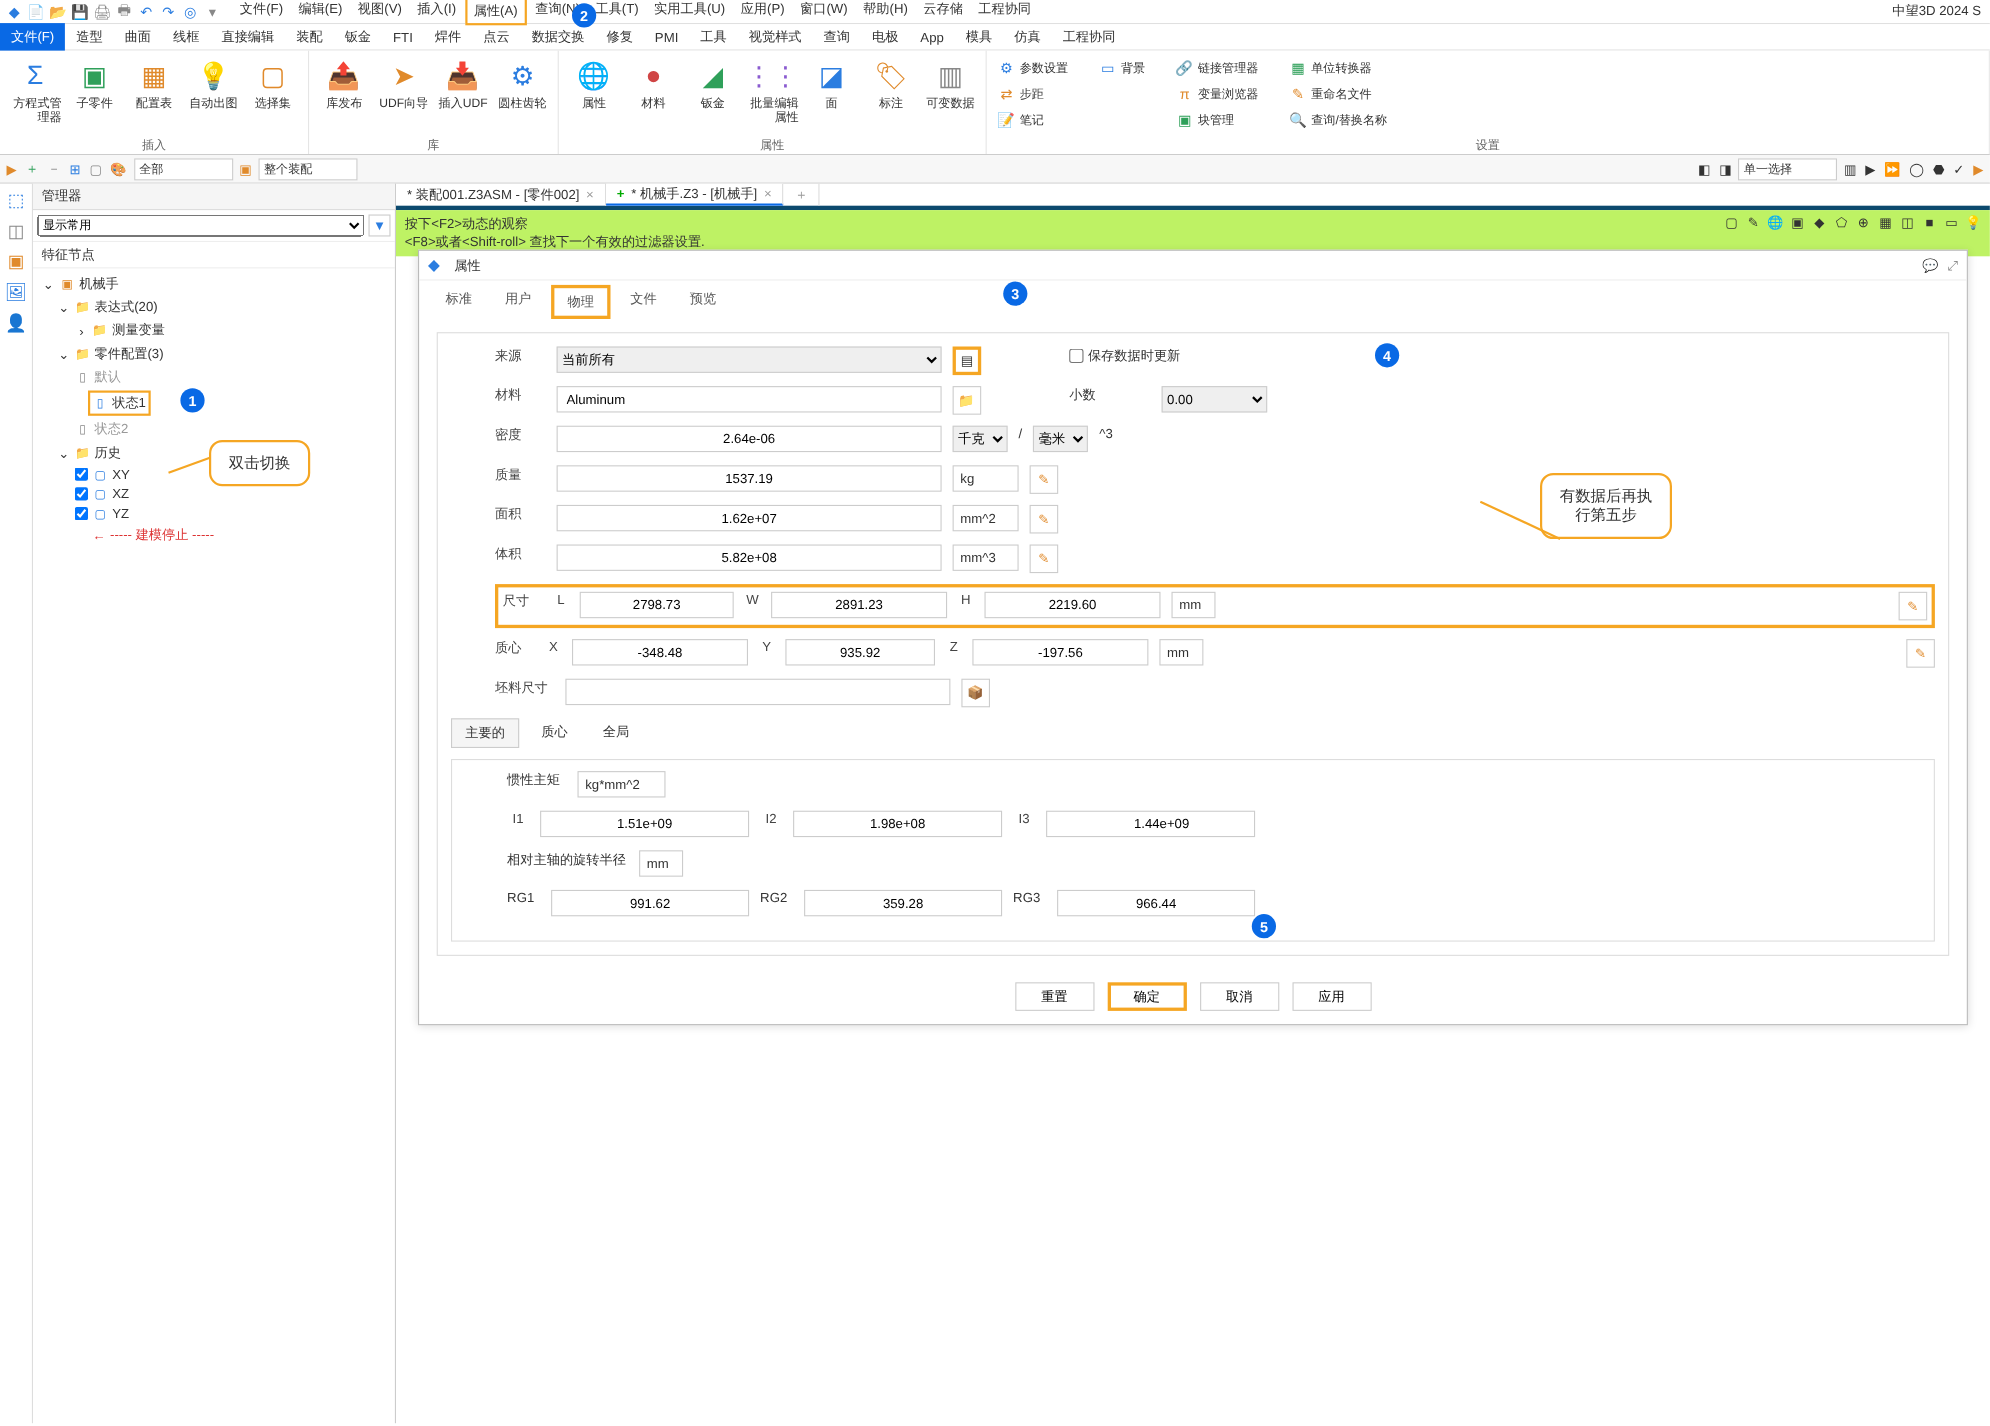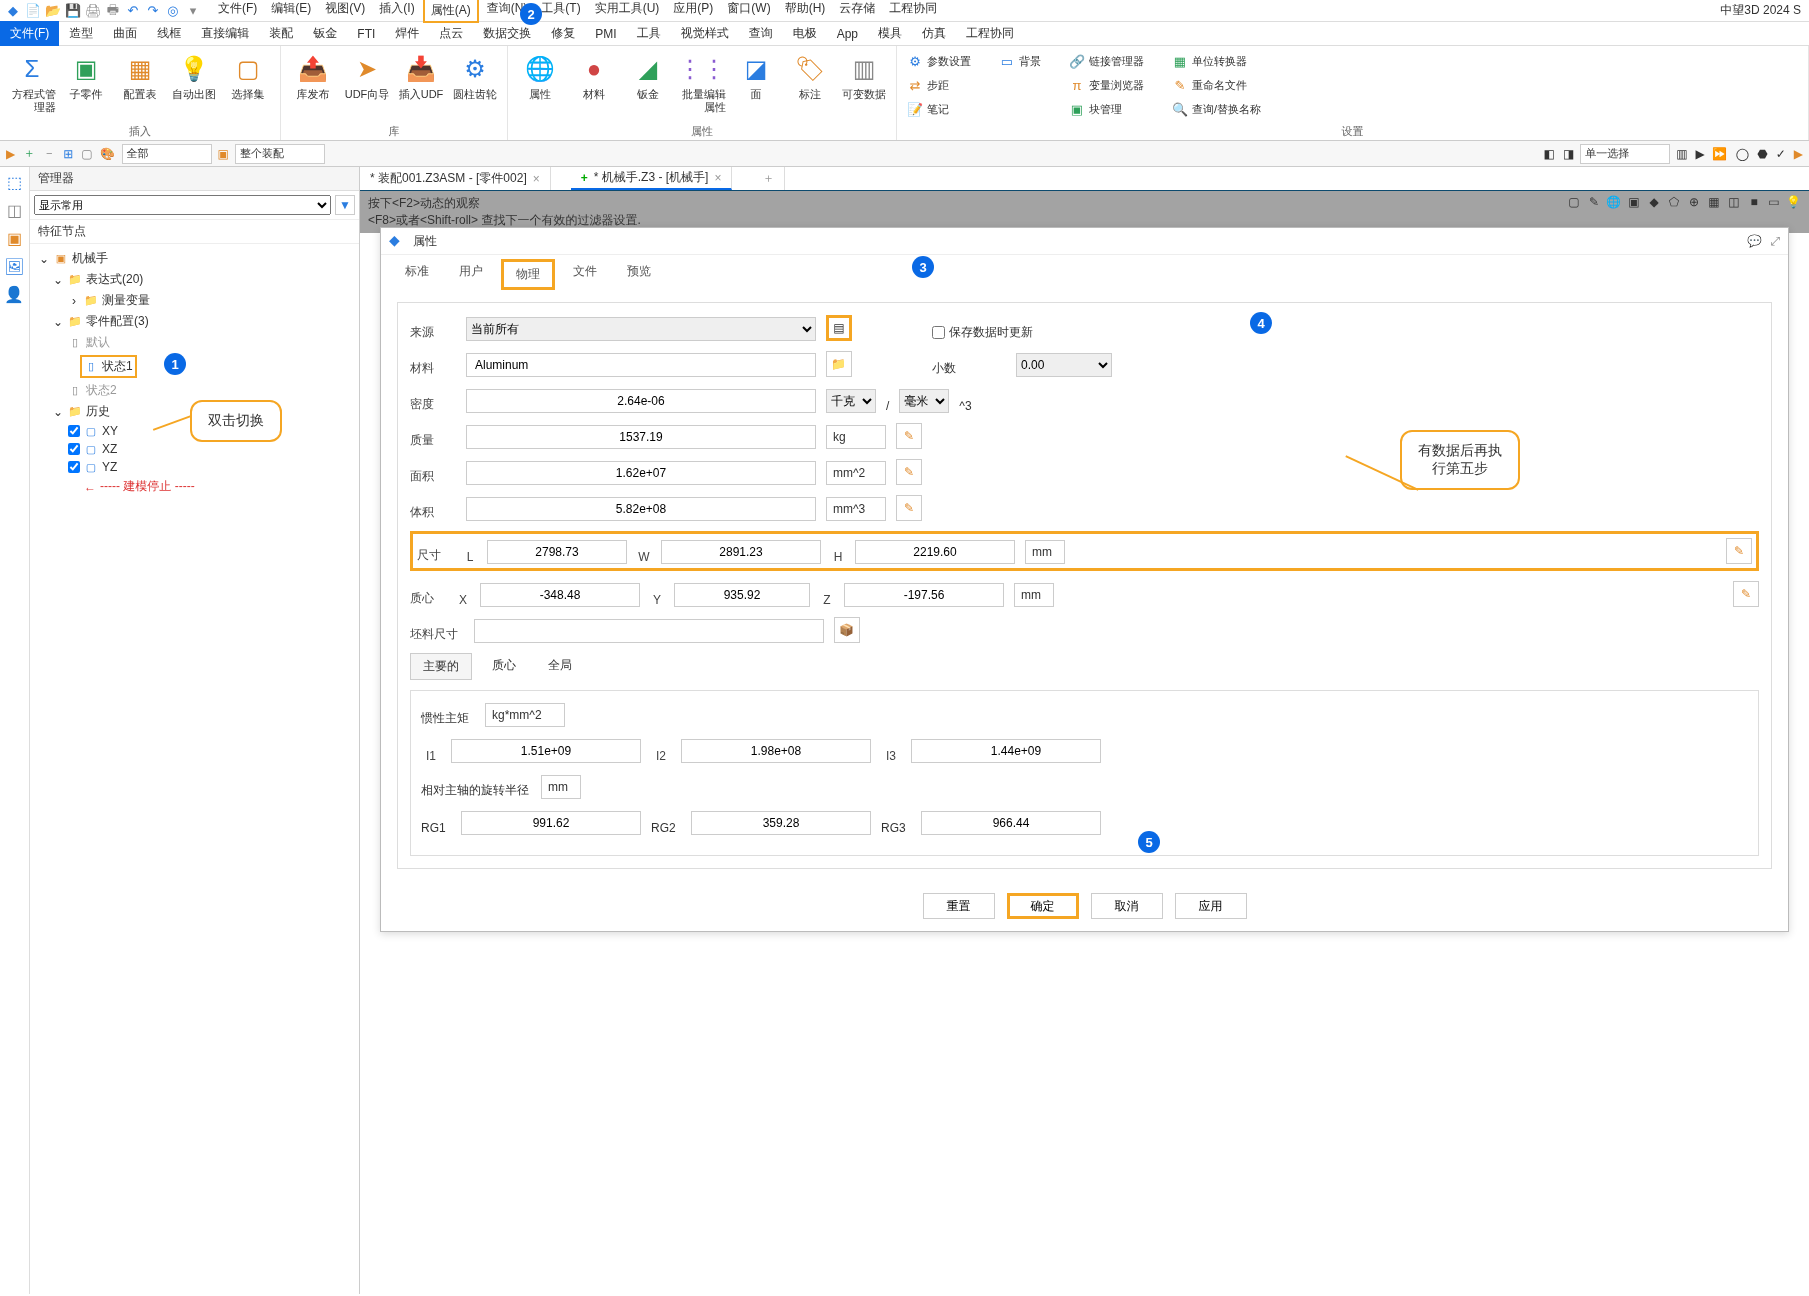--- a/index.html
+++ b/index.html
@@ -53,41 +53,41 @@
 .tree-node .chev { width: 12px; text-align: center; }
 .tree-node.indent1 { padding-left: 18px; }
 .tree-node.indent2 { padding-left: 34px; }
 .tree-node.state1 { border: 2px solid #f5a623; padding: 1px 2px; }
 .tree-node .chk { width: 12px; height: 12px; }
 .tree-node.stop { color: #d33; padding-left: 50px; }
 .tree-icon { width: 14px; height: 14px; display: inline-flex; align-items: center; justify-content: center; font-size: 11px; }
 
 
 .content { flex: 1; display: flex; flex-direction: column; position: relative; }
-.doc-tabs { display: flex; height: 24px; border-bottom: 1px solid #0c4a6e; background: #fff; gap: 20px; }
+.doc-tabs { display: flex; height: 24px; border-bottom: 4px solid #0c4a6e; background: #fff; }
 .doc-tab { padding: 3px 10px; border-right: 1px solid #ddd; display: flex; align-items: center; gap: 6px; cursor: pointer; font-size: 12px; }
 .doc-tab.active { background: #fff; border-bottom: 2px solid #0969e5; }
 .doc-tab .x { color: #999; }
 .doc-tab .plus { color: #0a0; font-weight: bold; }
 
-.hints { padding: 4px 8px; font-size: 12px; background: #a3a3a3; }
+.hints { padding: 4px 8px; font-size: 12px; background: #bef264; }
 .view-icons { position: absolute; top: 26px; right: 6px; display: flex; gap: 2px; }
 .view-icons span { width: 18px; height: 18px; display: inline-flex; align-items: center; justify-content: center; font-size: 12px; }
 
 
 .dialog { position: absolute; top: 60px; left: 20px; right: 20px; background: #fff; border: 1px solid #bbb; box-shadow: 0 2px 8px rgba(0,0,0,.15); }
 .dlg-title { display: flex; align-items: center; padding: 4px 8px; border-bottom: 1px solid #eee; }
 .dlg-title .ico { width: 18px; height: 18px; margin-right: 6px; font-size: 14px; }
 .dlg-title .ctrls { margin-left: auto; display: flex; gap: 8px; color: #888; }
 .dlg-tabs { display: flex; padding: 4px 12px 0 12px; gap: 6px; }
 .dlg-tab { padding: 4px 12px; cursor: pointer; font-size: 12px; color: #555; }
 .dlg-tab.active { border: 3px solid #f5a623; }
 .dlg-body { padding: 12px 16px; }
 .fieldset { border: 1px solid #ddd; padding: 12px; }
-.frow { display: flex; align-items: flex-end; gap: 10px; margin-bottom: 10px; min-height: 26px; }
+.frow { display: flex; align-items: flex-start; gap: 10px; margin-bottom: 10px; min-height: 26px; margin-left: 40px; }
 .frow .flabel { width: 46px; color: #444; }
 .frow input[type=text], .frow .val { height: 24px; border: 1px solid #ccc; padding: 0 8px; background: #fff; font-size: 12px; }
 .frow .unit-box { width: 60px; height: 24px; border: 1px solid #ccc; display: inline-flex; align-items: center; padding: 0 6px; }
 .frow .icon-btn { width: 26px; height: 26px; border: 1px solid #ccc; display: inline-flex; align-items: center; justify-content: center; cursor: pointer; }
 .frow select { height: 24px; border: 1px solid #ccc; font-size: 12px; }
 .frow .chkbox { display: inline-flex; align-items: center; gap: 4px; }
 .frow .sublabel { width: 14px; text-align: center; color: #444; }
 .row-boxed { border: 3px solid #f5a623; padding: 4px; }
 .inertia-tabs { display: flex; gap: 8px; margin-bottom: 10px; }
 .inertia-tab { padding: 4px 12px; font-size: 12px; cursor: pointer; font-family: Liberation Serif, serif; }

